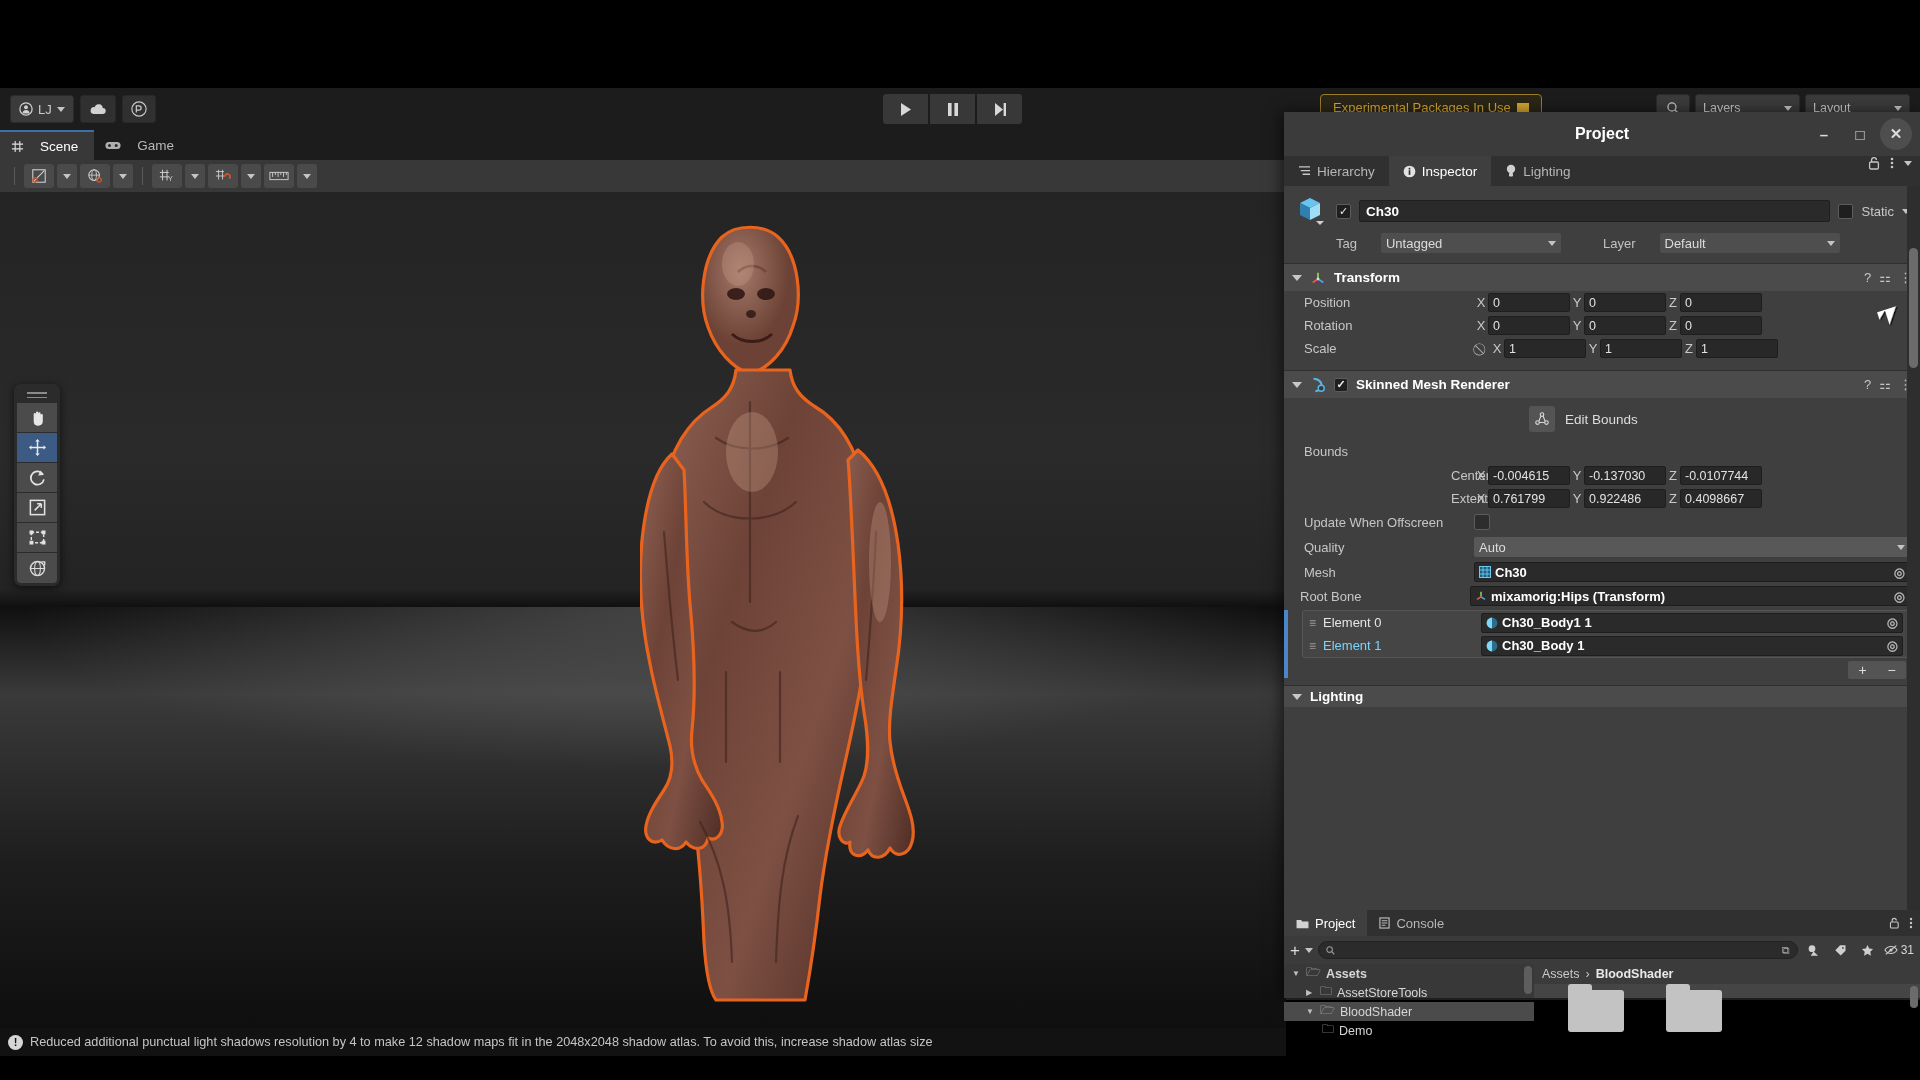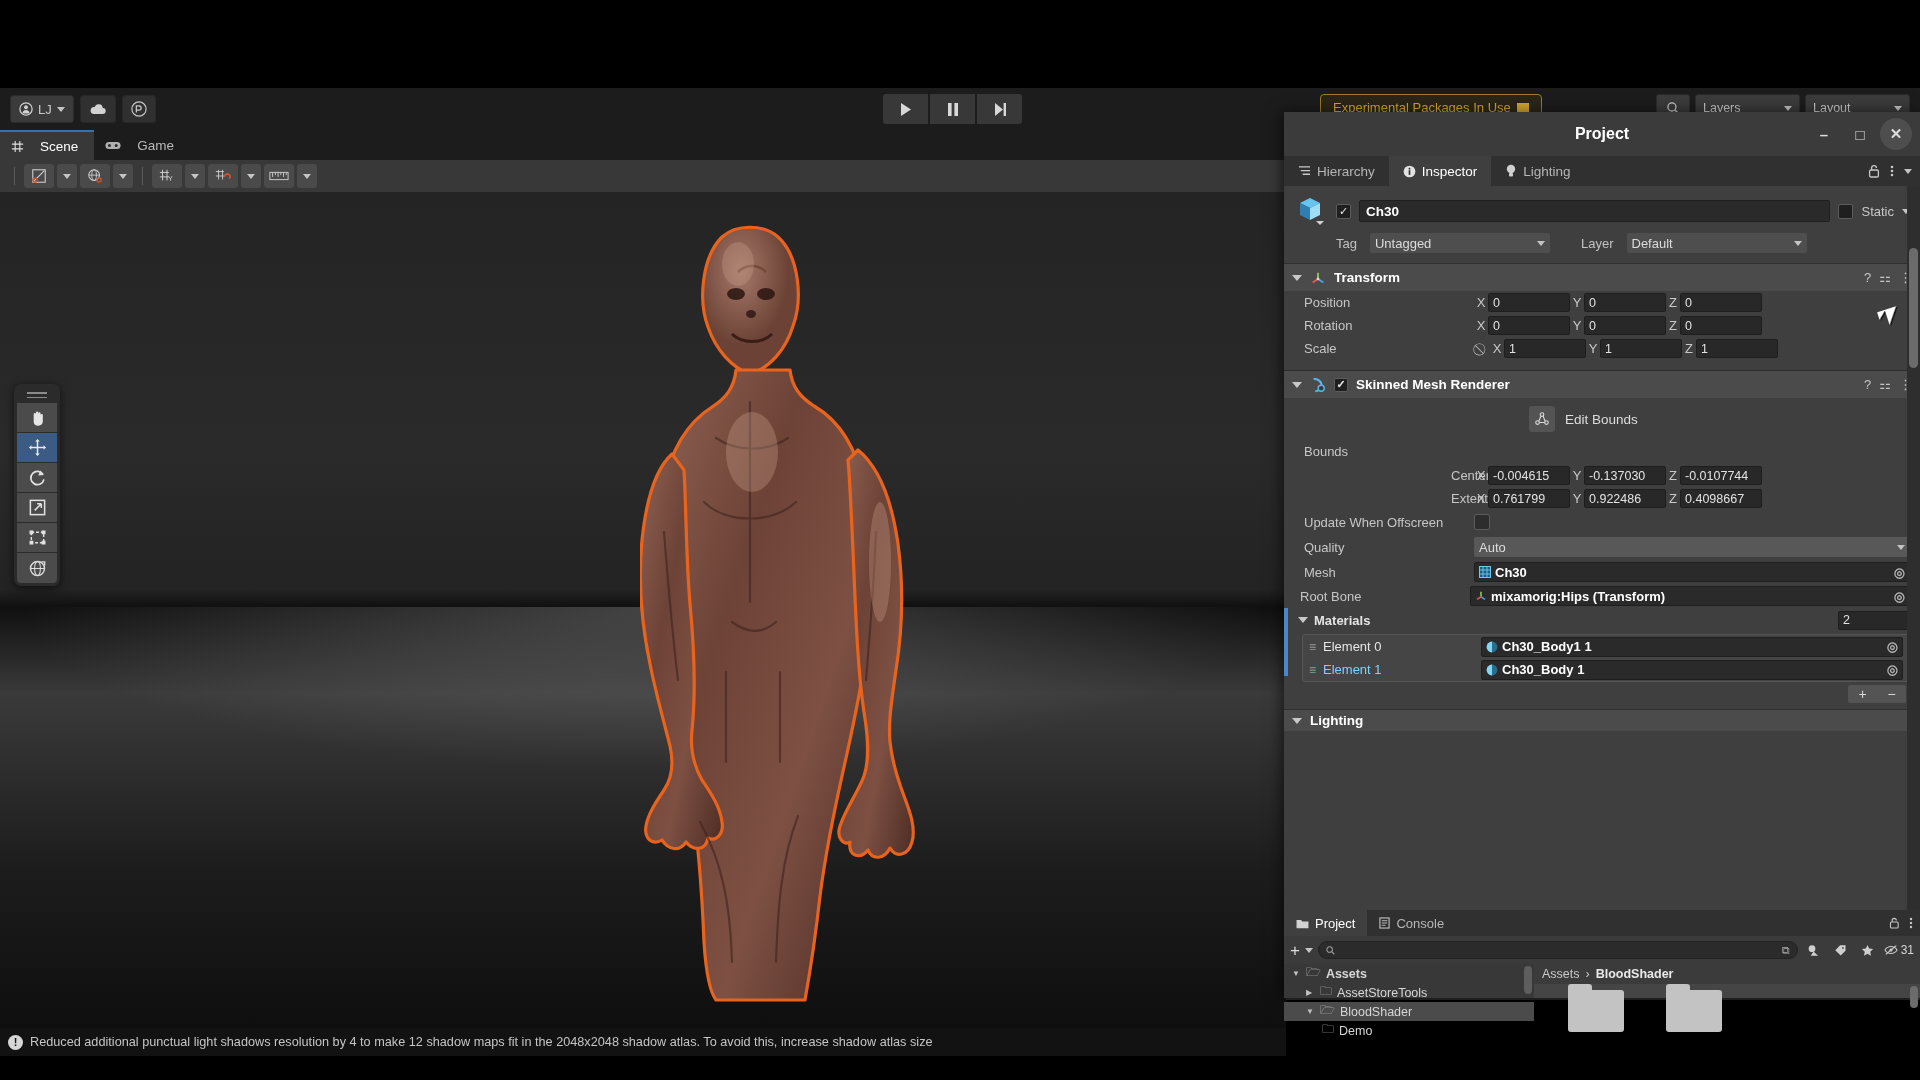--- a/index.html
+++ b/index.html
@@ -74,37 +74,37 @@
   
   .float-win{position:absolute;left:1284px;top:112px;width:636px;height:886px;background:#3f3f3f;
      box-shadow:-3px 0 14px rgba(0,0,0,.55);}
   .fw-title{height:44px;background:#3b3b3b;display:flex;align-items:center;justify-content:center;
      position:relative;color:#fff;font-size:16px;font-weight:bold;}
   .fw-ctrls{position:absolute;right:8px;top:0;height:44px;display:flex;align-items:center;gap:4px;}
   .fw-btn{width:32px;height:32px;border-radius:50%;display:flex;align-items:center;justify-content:center;
      color:#dcdcdc;font-size:15px;}
   .fw-btn.close{background:#4e4e4e;}
 
-  .insp-tabs{height:30px;background:#303030;display:flex;align-items:center;position:relative;}
+  .insp-tabs{height:30px;background:#303030;display:flex;position:relative;}
   .itab{height:30px;display:flex;align-items:center;gap:6px;padding:0 14px;font-size:13.5px;color:#b6b6b6;}
   .itab.active{background:#3f3f3f;color:#fff;}
   .itab-right{position:absolute;right:8px;display:flex;gap:10px;align-items:center;color:#c0c0c0;font-size:13px;}
 
   .insp-body{position:absolute;left:0;top:74px;width:636px;height:738px;background:#3f3f3f;overflow:hidden;}
   .insp-scroll{position:absolute;right:0;top:0;width:13px;height:738px;background:#2e2e2e;}
   .insp-thumb{position:absolute;right:2px;top:62px;width:9px;height:120px;background:#6b6b6b;border-radius:5px;}
 
   .insp-head{display:flex;align-items:center;padding:8px 10px 0 10px;gap:8px;}
   .go-ico{width:34px;height:34px;position:relative;flex:0 0 auto;}
   .chk{width:15px;height:15px;background:#1f1f1f;border:1px solid #5c5c5c;border-radius:2px;
      display:flex;align-items:center;justify-content:center;color:#e8e8e8;font-size:11px;flex:0 0 auto;}
   .namefield{flex:1;height:22px;background:#2a2a2a;border:1px solid #1f1f1f;border-radius:2px;
      color:#fff;font-size:13.5px;font-weight:bold;display:flex;align-items:center;padding:0 6px;}
   .static-lbl{color:#c8c8c8;font-size:13px;}
-  .row2{display:flex;align-items:center;gap:13px;padding:5px 10px 0 52px;}
+  .row2{display:flex;align-items:center;gap:24px;padding:5px 10px 0 52px;}
   .fld-lbl{color:#c2c2c2;font-size:13px;}
   .dd{height:20px;background:#4e4e4e;border-radius:2px;color:#dcdcdc;font-size:13px;
      display:flex;align-items:center;justify-content:space-between;padding:0 5px;}
 
   .comp-hdr{margin-top:10px;height:28px;background:#4b4b4b;border-top:1px solid #2f2f2f;
      display:flex;align-items:center;gap:8px;padding:0 8px;color:#fff;font-size:13.5px;font-weight:bold;}
   .comp-hdr .spacer{flex:1;}
   .tri{width:0;height:0;border-left:5px solid transparent;border-right:5px solid transparent;
      border-top:6px solid #c8c8c8;}
   .hdr-ico{color:#c6c6c6;font-size:13px;font-weight:normal;}
@@ -667,27 +667,20 @@
               <path d="M7 8L2.4 11" stroke="#ef5350" stroke-width="1.8"></path>
               <path d="M7 8l4.6 3" stroke="#4aa3e8" stroke-width="1.8"></path>
             </svg>
           <span>mixamorig:Hips (Transform)</span>
           <span class="dot">◎</span>
         </div>
       </div>
 
       <div style="position:relative">
         <div class="blue-bar" style="top:0;height:68px"></div>
-        <div class="prow" style="height:24px;padding-left:14px">
-          <span class="tri" style="margin-right:6px"></span>
-          <span style="color:#e4e4e4;font-size:13px;font-weight:bold;flex:1">Materials</span>
-          <div class="num w2">
-              <span>2</span>
-            </div>
-        </div>
 
         <div class="mat-box">
           <div class="mat-row">
             <span class="eq">≡</span>
             <span style="color:#e5e5e5;font-size:13px;width:150px">Element 0</span>
             <div class="objfield">
               <svg width="12" height="12" viewBox="0 0 12 12">
                   <circle cx="6" cy="6" r="5.4" fill="#2b6d8c"></circle>
                   <path d="M6 .6a5.4 5.4 0 0 0 0 10.8z" fill="#7fd6f7"></path>
                 </svg>

